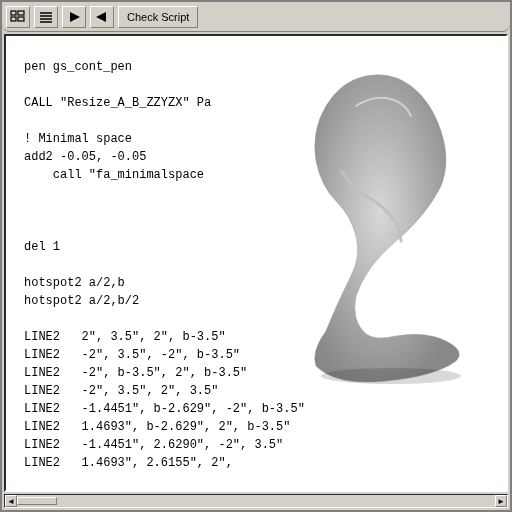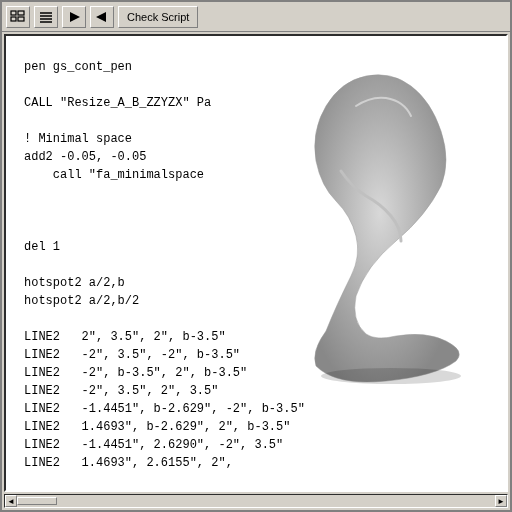--- a/index.html
+++ b/index.html
@@ -23,20 +23,21 @@
 
     .toolbar {
       display: flex;
       align-items: center;
       padding: 3px 4px;
       background: #d4d0c8;
       border-bottom: 1px solid #808080;
       gap: 4px;
       height: 30px;
       flex-shrink: 0;
+      border-radius: 8px;
     }
 
     .toolbar-btn {
       display: flex;
       align-items: center;
       justify-content: center;
       width: 24px;
       height: 22px;
       background: #d4d0c8;
       border: 1px solid;

